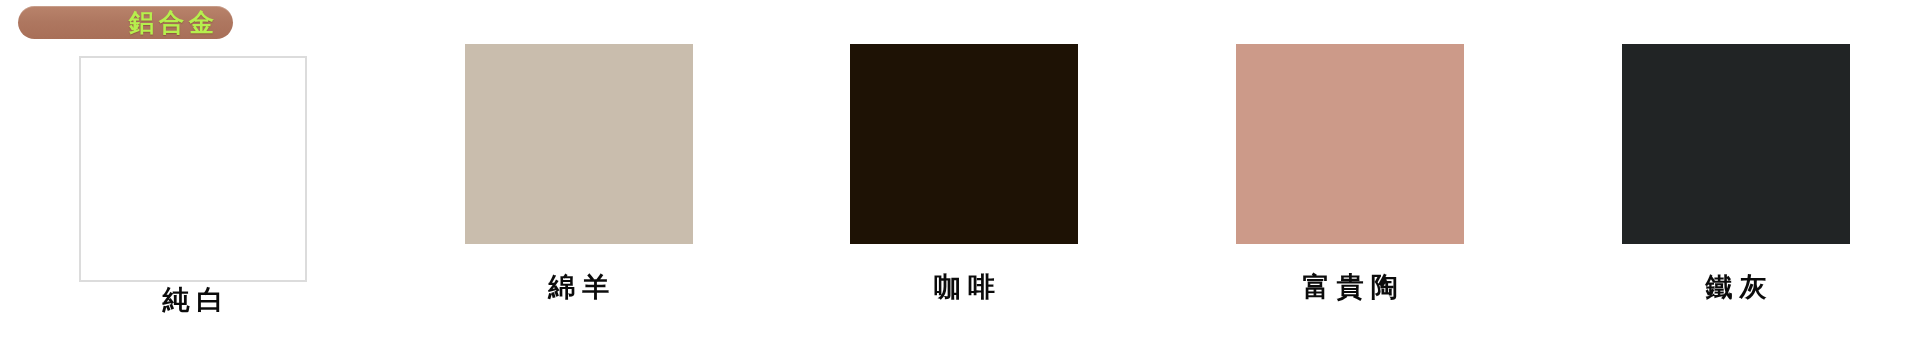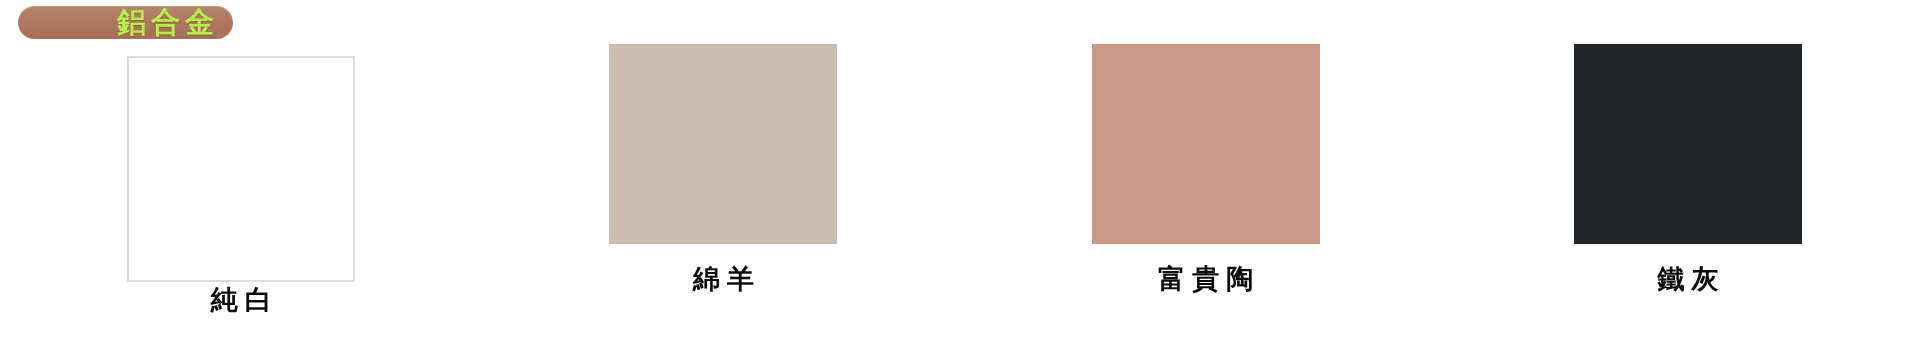--- a/index.html
+++ b/index.html
@@ -26,21 +26,21 @@
     background: linear-gradient(180deg, #b9836b 0%, #ae7760 48%, #a86f58 100%);
     box-shadow: inset 0 1px 0 rgba(255,255,255,0.22);
     display: flex;
     align-items: center;
     justify-content: flex-end;
     padding-right: 14px;
     box-sizing: border-box;
   }
   #category-badge .badge-text {
     font-family: "DejaVu Sans", "Liberation Sans", sans-serif;
-    font-size: 29px;
+    font-size: 25px;
     font-weight: 700;
     letter-spacing: 5px;
     color: #b6f04d;
     text-shadow: 0 1px 1px rgba(120,70,40,0.55);
     line-height: 1;
     white-space: nowrap;
   }
 
   
   #swatch-row {
@@ -67,21 +67,21 @@
   }
   .swatch-chip.bordered {
     border: 2px solid #dcdcdc;
   }
   
   .swatch-cell.first .swatch-chip {
     margin-top: 12px;
     height: 226px;
   }
   .swatch-label {
-    margin-top: 21px;
+    margin-top: 29px;
     font-family: "DejaVu Sans", "Liberation Sans", sans-serif;
     font-size: 27px;
     font-weight: 700;
     letter-spacing: 7px;
     color: #0b0b0b;
     text-align: center;
     white-space: nowrap;
     line-height: 1;
     text-indent: 7px;
   }
@@ -101,20 +101,24 @@
   <div class="swatch-cell first">
     <div class="swatch-chip bordered" style="background: rgb(255, 255, 255); border-color: rgb(220, 220, 220);"></div>
     <div class="swatch-label">純白</div>
   </div>
 
   <div class="swatch-cell">
     <div class="swatch-chip" style="background: rgb(201, 189, 173);"></div>
     <div class="swatch-label">綿羊</div>
   </div>
 
+  <div class="swatch-cell">
+    <div class="swatch-chip" style="background: rgb(30, 18, 5);"></div>
+    <div class="swatch-label">咖啡</div>
+  </div>
 
 
   <div class="swatch-cell">
     <div class="swatch-chip" style="background: rgb(204, 154, 137);"></div>
     <div class="swatch-label">富貴陶</div>
   </div>
 
   <div class="swatch-cell">
     <div class="swatch-chip" style="background: rgb(33, 36, 37);"></div>
     <div class="swatch-label">鐵灰</div>

